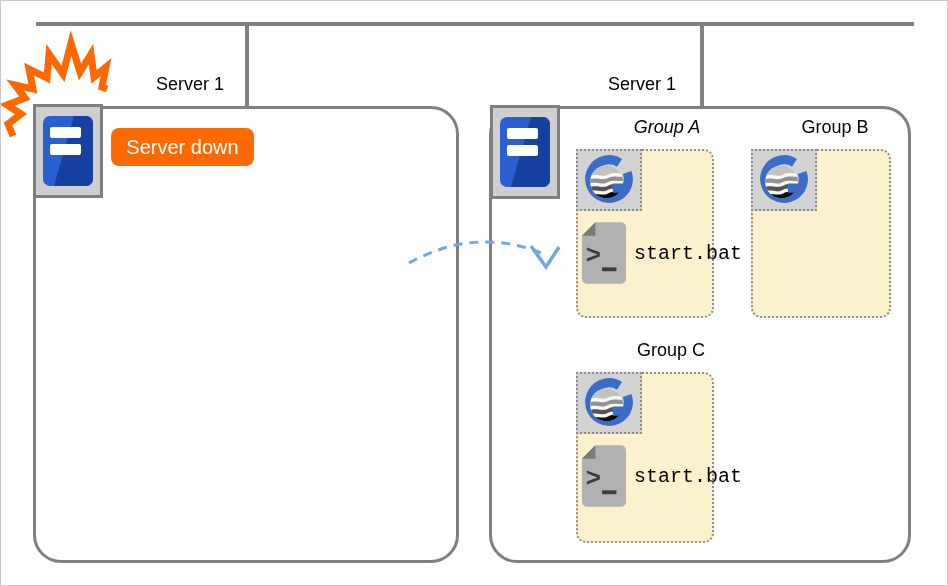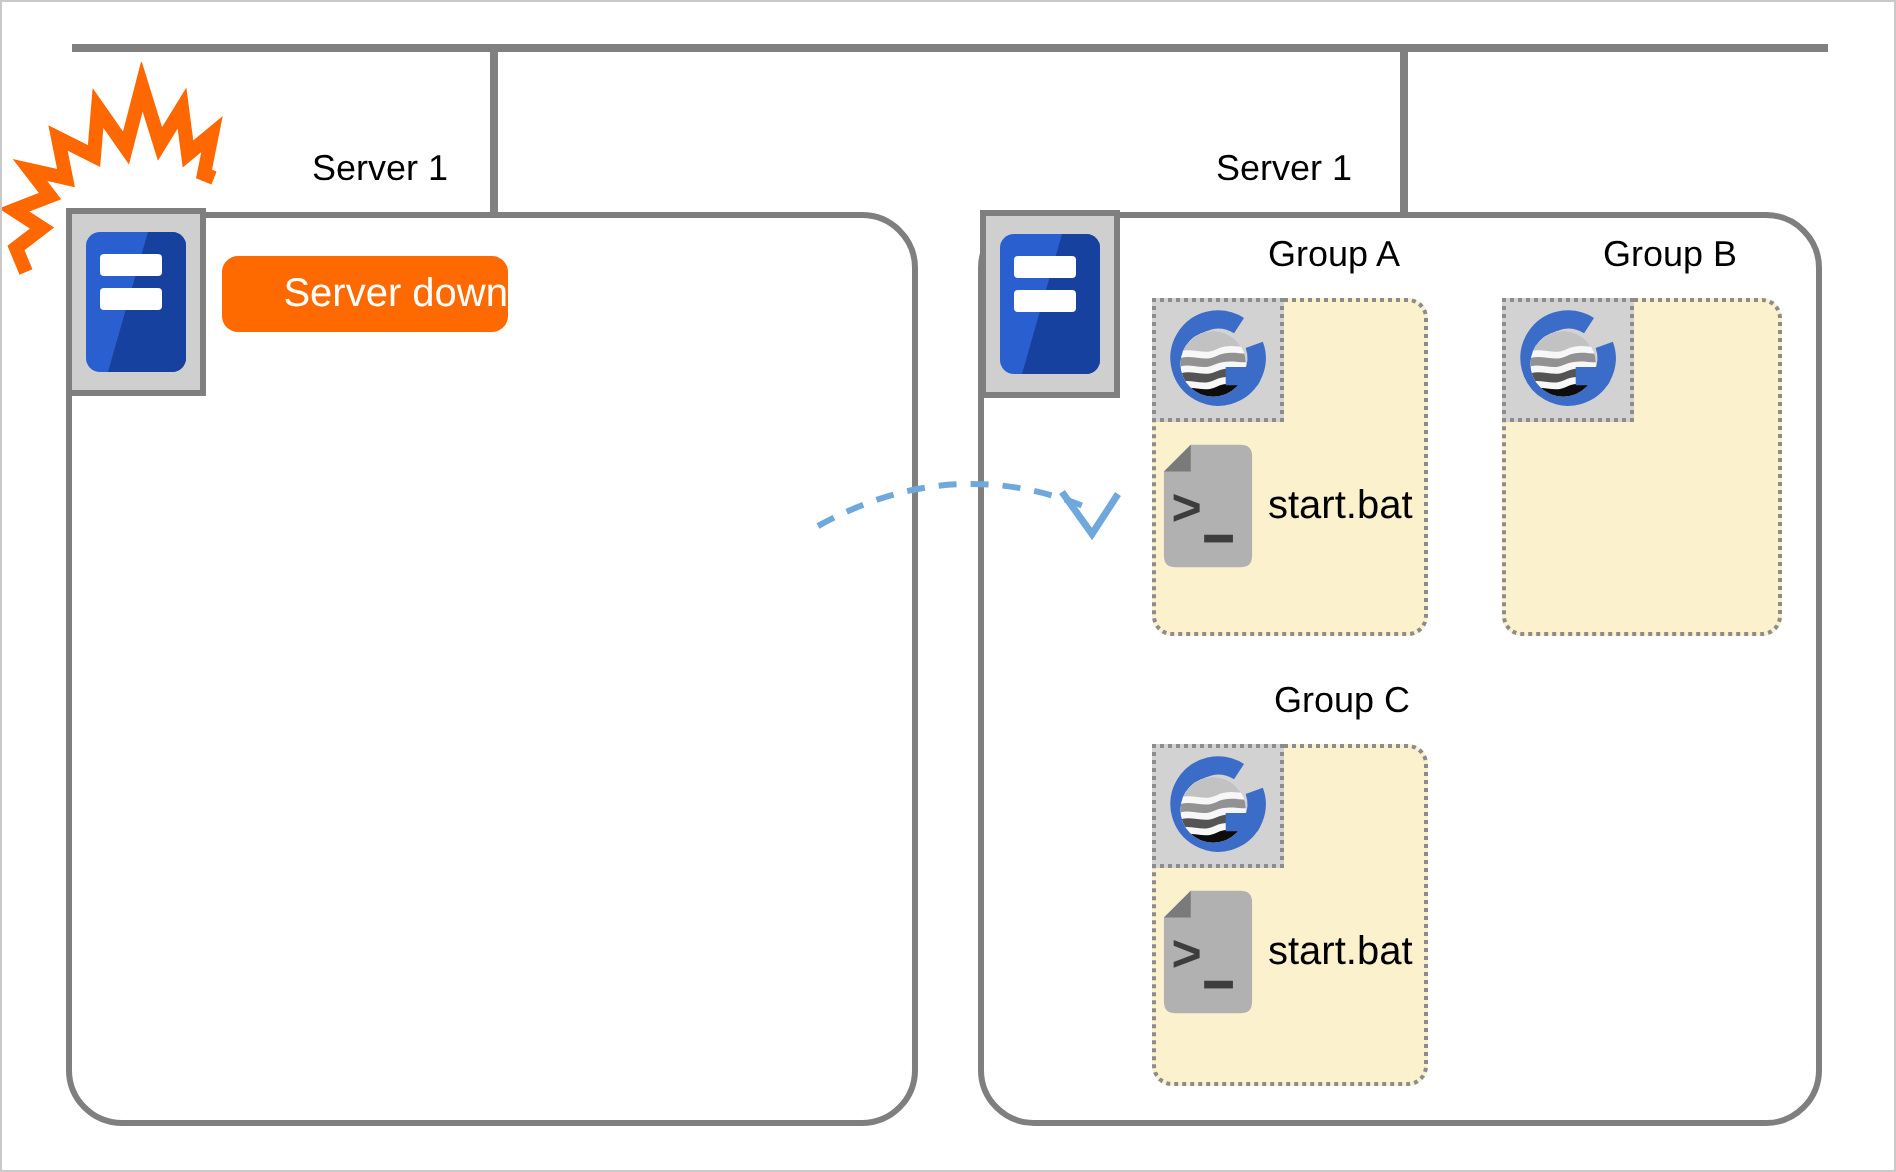--- a/index.html
+++ b/index.html
@@ -9,45 +9,45 @@
   .backbone{position:absolute;left:35px;top:21px;width:878px;height:4px;background:#808080;}
   .drop{position:absolute;top:23px;width:4px;height:84px;background:#808080;}
   .drop1{left:244px;}
   .drop2{left:699px;}
 
   
   .label{position:absolute;color:#000;font-size:18px;text-align:center;white-space:nowrap;}
   .server1-label{left:119px;top:73px;width:140px;}
   .server2-label{left:571px;top:73px;width:140px;}
   .failover-label{left:347px;top:201px;width:110px;}
-  .group-a-label{left:606px;top:116px;width:120px;}
+  .group-a-label{left:606px;top:116px;width:120px;font-style:italic;}
   .group-b-label{left:774px;top:116px;width:120px;}
   .group-c-label{left:610px;top:339px;width:120px;}
 
   
   .server-box{position:absolute;background:#ffffff;border:3px solid #7f7f7f;border-radius:28px;}
   .server1-box{left:32px;top:105px;width:420px;height:451px;}
   .server2-box{left:488px;top:105px;width:416px;height:451px;}
 
   
   .server-icon-cell{position:absolute;width:64px;height:88px;background:#cfcfcf;border:3px solid #7f7f7f;}
   .server-icon-cell.s1{left:32px;top:103px;}
   .server-icon-cell.s2{left:489px;top:104px;}
   .server-icon-cell svg{position:absolute;left:0;top:0;}
 
   
   .server-down-badge{position:absolute;left:110px;top:127px;width:143px;height:38px;background:#ff6a00;
-    border-radius:8px;color:#ffffff;font-size:20px;line-height:38px;text-align:right;}
+    border-radius:8px;color:#ffffff;font-size:20px;line-height:38px;text-align:center;}
 
   
   .explosion-svg{position:absolute;left:0px;top:30px;}
   .failover-arc-svg{position:absolute;left:395px;top:225px;}
 
   
-  .group{position:absolute;background:#fbf1cd;border:2px dotted #8c8c8c;border-radius:10px;}
+  .group{position:absolute;background:#fbf1cd;border:2px dotted #8c8c8c;border-radius:10px;font-family:Liberation Mono, monospace;}
   .group-a{left:575px;top:148px;width:134px;height:165px;}
   .group-b{left:750px;top:148px;width:136px;height:165px;}
   .group-c{left:575px;top:371px;width:134px;height:167px;}
 
   .g-icon-cell{position:absolute;left:-2px;top:-2px;width:62px;height:58px;background:#d2d2d2;
     border:2px dotted #8c8c8c;display:flex;align-items:center;justify-content:center;}
 
   .bat-row{position:absolute;left:3px;top:70px;display:flex;align-items:center;}
   .bat-label{color:#000;font-size:20px;margin-left:7px;white-space:nowrap;}
 </style>

